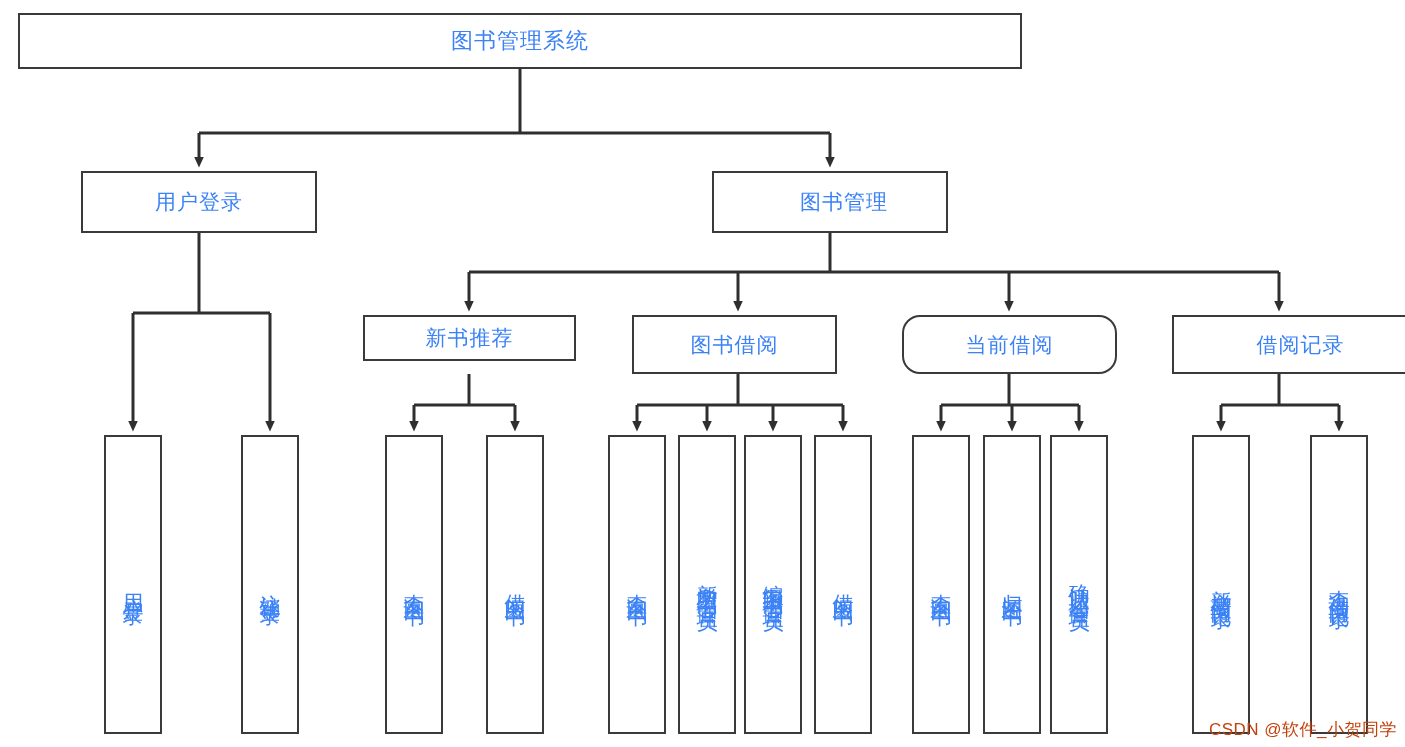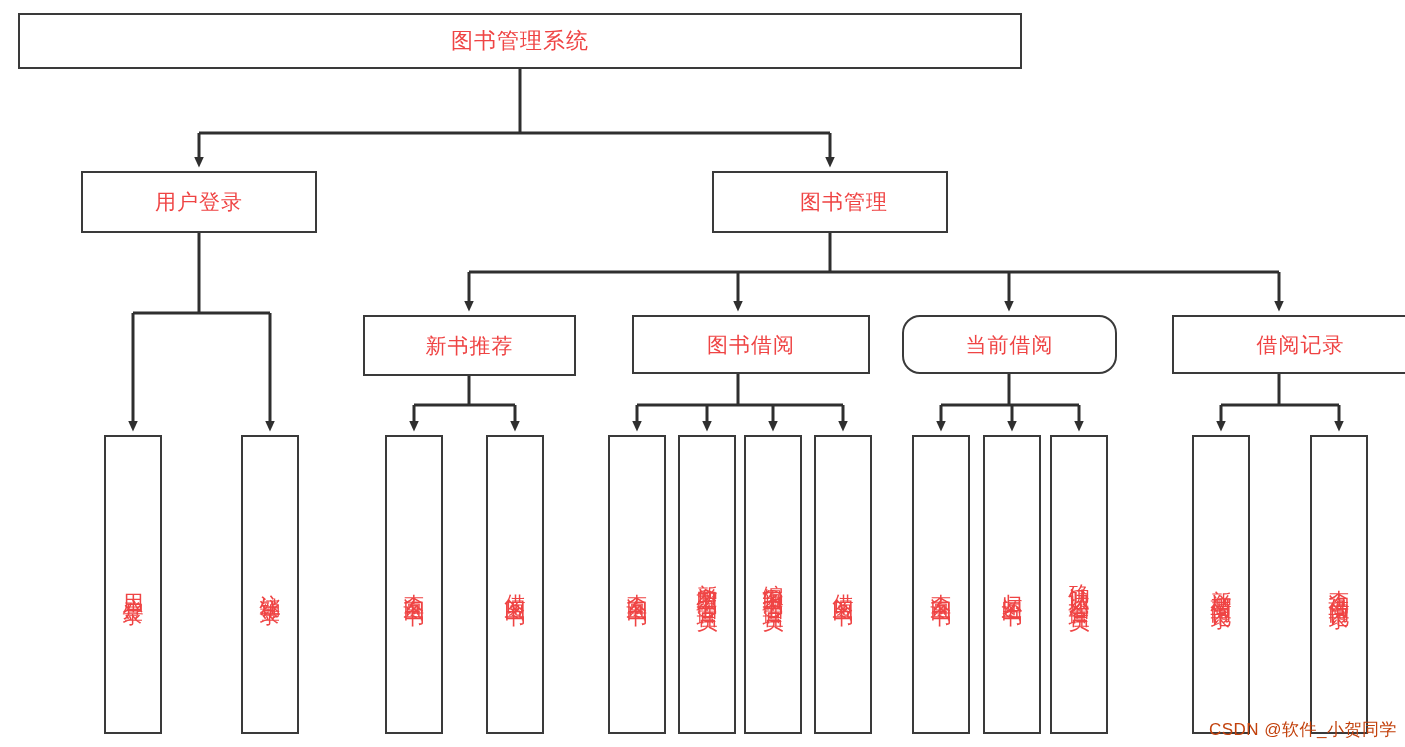--- a/index.html
+++ b/index.html
@@ -2,21 +2,21 @@
 <html><head>
 <meta charset="utf-8">
 <style>
   html,body{margin:0;padding:0;background:#ffffff;}
   body{width:1405px;height:747px;overflow:hidden;
        font-family:"Liberation Sans","DejaVu Sans",sans-serif;}
   #canvas{position:relative;width:1405px;height:747px;background:#fff;}
   svg.links{position:absolute;left:0;top:0;width:1405px;height:747px;overflow:visible;}
   .node{position:absolute;box-sizing:border-box;background:#ffffff;
         border:2.5px solid #3a3a3a;display:flex;align-items:center;
-        justify-content:center;color:#ef4444;text-align:center;}
+        justify-content:center;color:#3b82f6;text-align:center;}
   .node.h{font-size:21px;letter-spacing:1px;}
   .node.root{font-size:22px;}
   .node.v{writing-mode:vertical-rl;text-orientation:upright;
           font-size:21px;letter-spacing:4px;line-height:1.05;
           padding-top:4px;padding-bottom:4px;}
   .node.v .lbl{writing-mode:vertical-rl;text-orientation:upright;
                white-space:nowrap;}
   .watermark{position:absolute;right:8px;bottom:6px;font-size:17px;
              color:#c2410c;white-space:nowrap;letter-spacing:.5px;}
 </style>
@@ -79,24 +79,24 @@
     <span class="lbl">图书管理系统</span>
   </div>
 
   <div class="node h" style="left: 81px; top: 171px; width: 236px; height: 62px;">
     <span class="lbl">用户登录</span>
   </div>
   <div class="node h" style="left: 712px; top: 171px; width: 236px; height: 62px; padding-left: 28px;">
     <span class="lbl">图书管理</span>
   </div>
 
-  <div class="node h" style="left: 363px; top: 315px; width: 213px; height: 61px;">
+  <div class="node h" style="left: 363px; top: 315px; width: 213px; height: 46px;">
     <span class="lbl">新书推荐</span>
   </div>
-  <div class="node h" style="left: 632px; top: 315px; width: 238px; height: 59px;">
+  <div class="node h" style="left: 632px; top: 315px; width: 205px; height: 59px;">
     <span class="lbl">图书借阅</span>
   </div>
   <div class="node h" style="left: 902px; top: 315px; width: 215px; height: 59px; border-radius: 18px;">
     <span class="lbl">当前借阅</span>
   </div>
   <div class="node h" style="left: 1172px; top: 315px; width: 257px; height: 59px;">
     <span class="lbl">借阅记录</span>
   </div>
 
   <div class="node v" style="left: 104px; top: 435px; width: 58px; height: 299px;">

